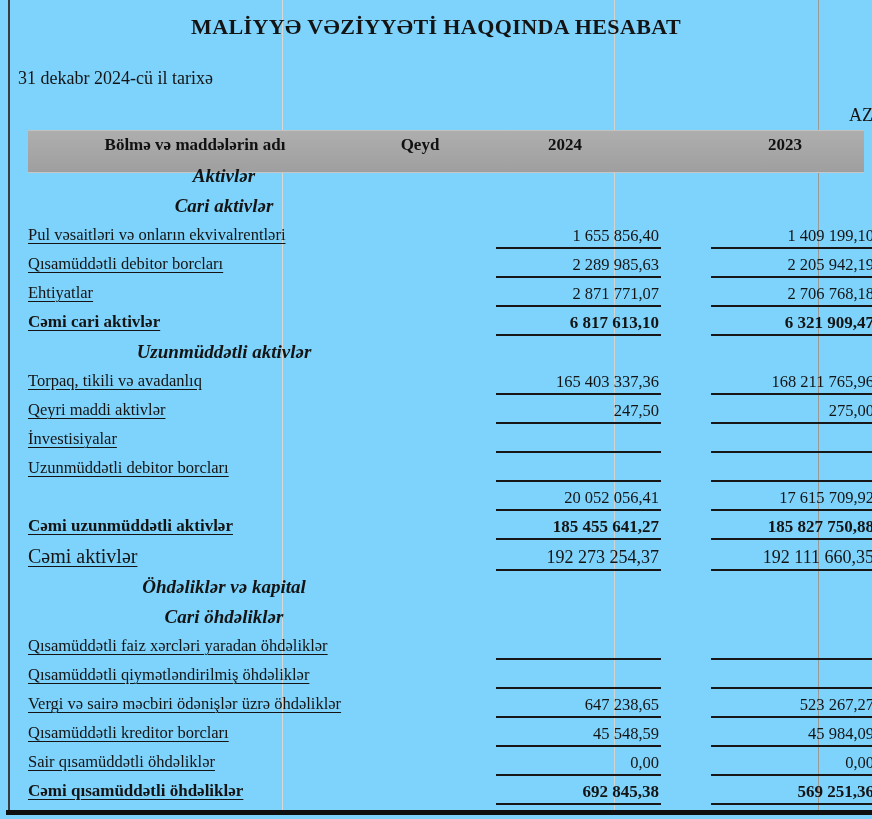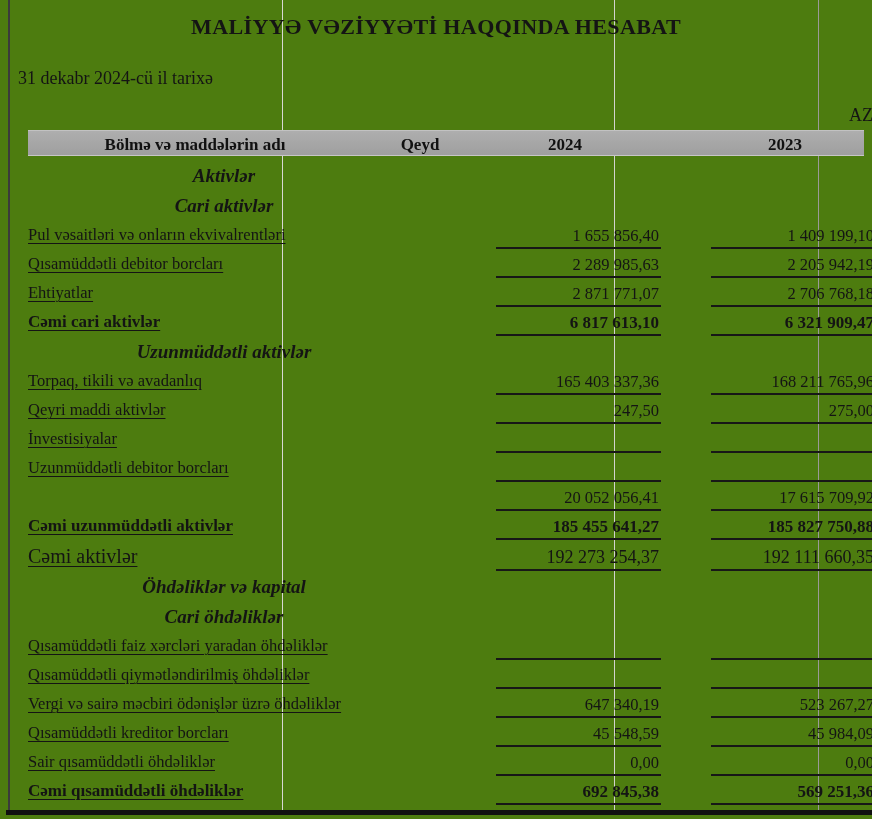--- a/index.html
+++ b/index.html
@@ -1,40 +1,40 @@
 <!DOCTYPE html>
 <html><head>
 <meta charset="utf-8">
 <style>
   html,body { margin:0; padding:0; background:#e8e8e8; }
   .page {
     position:relative;
     width:872px; height:819px;
-    background:#4d7c0f;
+    background:#7dd3fc;
     font-family:"Liberation Serif", serif;
     color:#141414;
     overflow:hidden;
     margin:0 auto;
   }
   
   .left-border   { position:absolute; left:8px;  top:0; width:2px; height:812px; background:#3b3b3b; }
   .bottom-rule   { position:absolute; left:6px;  top:810px; width:866px; height:5px; background:#101010; }
   .faint-line-1  { position:absolute; left:282px; top:0; width:1px; height:810px; background:#d8d8d4; }
   .faint-line-2  { position:absolute; left:614px; top:0; width:1px; height:810px; background:#d3d3cf; }
   .mid-line      { position:absolute; left:818px; top:0; width:1px; height:810px; background:#9a9a98; }
 
   .doc-title {
     position:absolute; top:14px; left:0; width:872px;
     text-align:center; font-weight:700; font-size:22px; letter-spacing:0.4px;
   }
   .date-line { position:absolute; top:68px; left:18px; font-size:18px;text-align:right; }
   .currency  { position:absolute; top:105px; left:821px; font-size:18px;margin-left:28px; }
 
   .header-bar {
-    position:absolute; top:131px; left:28px; width:836px; height:24px;
+    position:absolute; top:131px; left:28px; width:836px; height:41px;
     background:linear-gradient(#aeaeae,#9f9f9f);
     box-shadow:0 1px 0 #c7c7c7, 0 -1px 0 #c2c2c2;
   }
   .header-bar .hcell { position:absolute; top:0; height:28px; line-height:28px;
     font-weight:700; font-size:17px; text-align:center; color:#111; }
   .h-name  { left:2px;   width:330px; }
   .h-note  { left:362px; width:60px;  }
   .h-2024  { left:472px; width:130px; }
   .h-2023  { left:692px; width:130px; }
 
@@ -165,21 +165,21 @@
     <span class="val v2024"></span>
     <span class="val v2023"></span>
   </div>
       <div class="row">
     <span class="lbl">Qısamüddətli qiymətləndirilmiş öhdəliklər</span>
     <span class="val v2024"></span>
     <span class="val v2023"></span>
   </div>
       <div class="row">
     <span class="lbl">Vergi və sairə məcbiri ödənişlər üzrə öhdəliklər</span>
-    <span class="val v2024">647 340,19</span>
+    <span class="val v2024">647 238,65</span>
     <span class="val v2023">523 267,27</span>
   </div>
       <div class="row">
     <span class="lbl">Qısamüddətli kreditor borcları</span>
     <span class="val v2024">45 548,59</span>
     <span class="val v2023">45 984,09</span>
   </div>
       <div class="row">
     <span class="lbl">Sair qısamüddətli öhdəliklər</span>
     <span class="val v2024">0,00</span>

